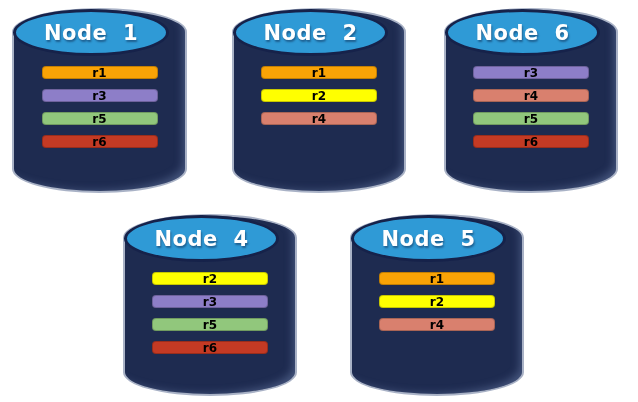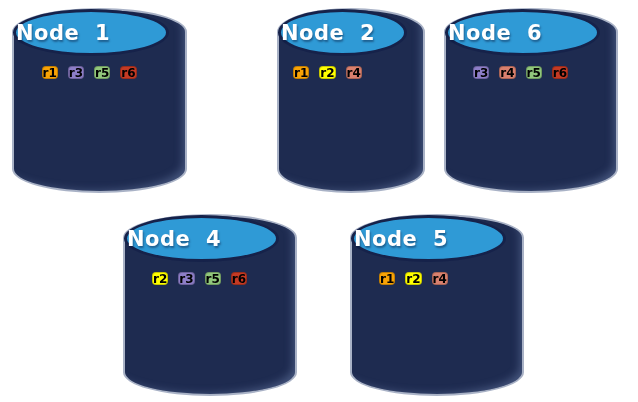--- a/index.html
+++ b/index.html
@@ -42,56 +42,57 @@
     position: absolute;
     left: 1px;
     right: 18px;
     top: 1px;
     height: 47px;
     background: var(--cylinder-top);
     border: 3px solid var(--ellipse-ring);
     border-radius: 50%;
     display: flex;
     align-items: center;
+    justify-content: center;
   }
   .node-title {
     color: var(--title-text);
     font-size: 21px;
     font-weight: bold;
     letter-spacing: 0.5px;
     white-space: pre;
     text-shadow: 1px 2px 2px rgba(8, 25, 60, 0.45);
   }
   .replica-list {
     position: absolute;
     top: 58px;
     left: 50%;
     transform: translateX(-50%);
     width: 116px;
     display: flex;
-    flex-direction: row;
+    flex-direction: column;
     gap: 10px;
   }
   .bar {
     height: 13px;
     border-radius: 4px;
     border: 1px solid rgba(0, 0, 0, 0.22);
     display: flex;
     align-items: center;
     justify-content: center;
   }
   .bar-label {
     color: var(--bar-text);
     font-size: 12px;
     font-weight: bold;
     line-height: 1;
   }
   
   .pos-n1 { left: 12px;  top: 8px; }
-  .pos-n2 { left: 232px; top: 8px;   width: 148px; margin-left: 45px; }
+  .pos-n2 { left: 232px; top: 8px;   width: 174px; }
   .pos-n3 { left: 444px; top: 8px;   width: 174px; }
   .pos-n4 { left: 123px; top: 214px; width: 174px; height: 182px; text-decoration: underline; }
   .pos-n5 { left: 350px; top: 214px; width: 174px; height: 182px; }
 </style>
 </head>
 <body>
 
 <div class="canvas">
 
   <div class="node pos-n1">

